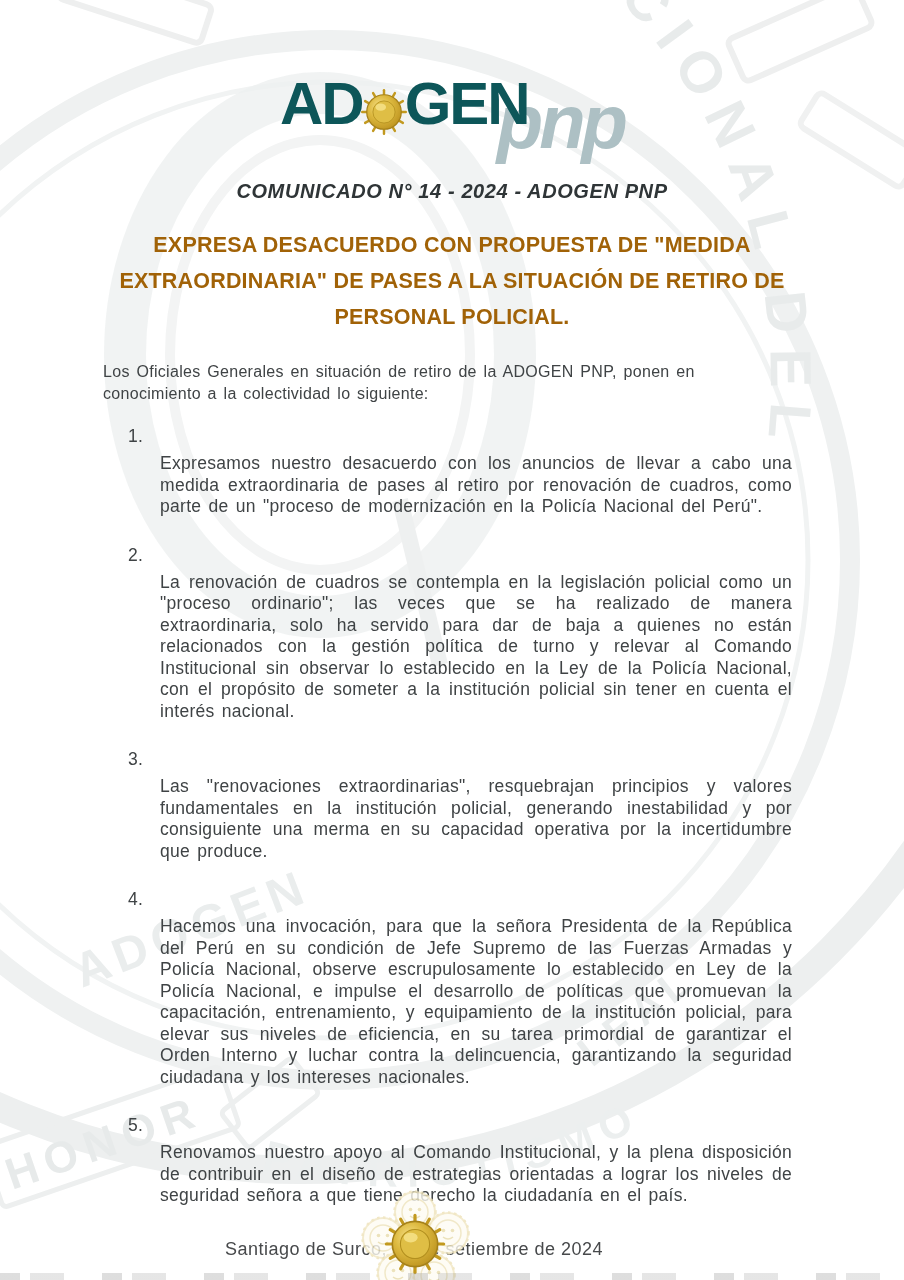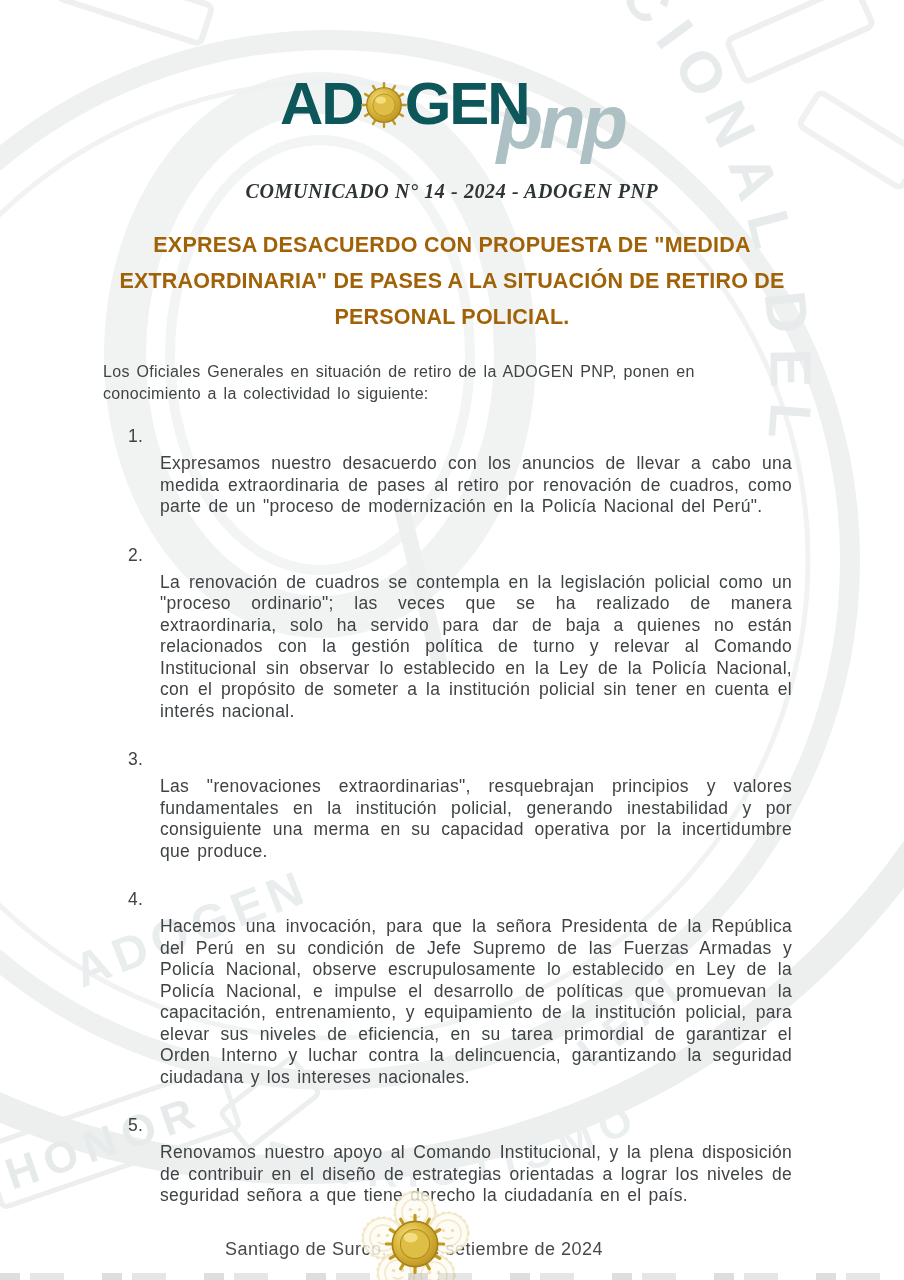--- a/index.html
+++ b/index.html
@@ -16,39 +16,39 @@
   .content{position:relative;z-index:1;}
 
   
   .logo-row{
     margin-top:74px;
     height:100px;
     display:flex;justify-content:center;align-items:flex-start;
   }
   .logo-main{display:flex;align-items:flex-start;position:relative;}
   .logo-word{
-    display:flex;align-items:center;
+    display:flex;align-items:flex-end;
     font-weight:900;font-size:60px;line-height:60px;
     letter-spacing:-2px;color:#0d5659;z-index:2;position:relative;
     font-stretch:condensed;
   }
   .logo-medal{margin:0 -2px;transform:translateY(1px);}
   .logo-suffix{
     position:relative;z-index:1;
     font-size:76px;line-height:60px;
     font-weight:700;font-style:italic;
     letter-spacing:-4px;color:#adc0c4;
     margin-left:-32px;transform:translateY(18px);
   }
 
   
   .comunicado{
     margin-top:6px;text-align:center;
     font-size:20px;font-weight:700;font-style:italic;
-    letter-spacing:.6px;color:#2f3537;font-family:Liberation Serif, serif;
+    letter-spacing:.6px;color:#2f3537;
   }
   .doc-title{
     margin:24px auto 0;max-width:690px;
     text-align:center;
     font-size:21.5px;font-weight:700;line-height:36px;
     color:#a16207;letter-spacing:.2px;
   }
 
   
   .intro{

